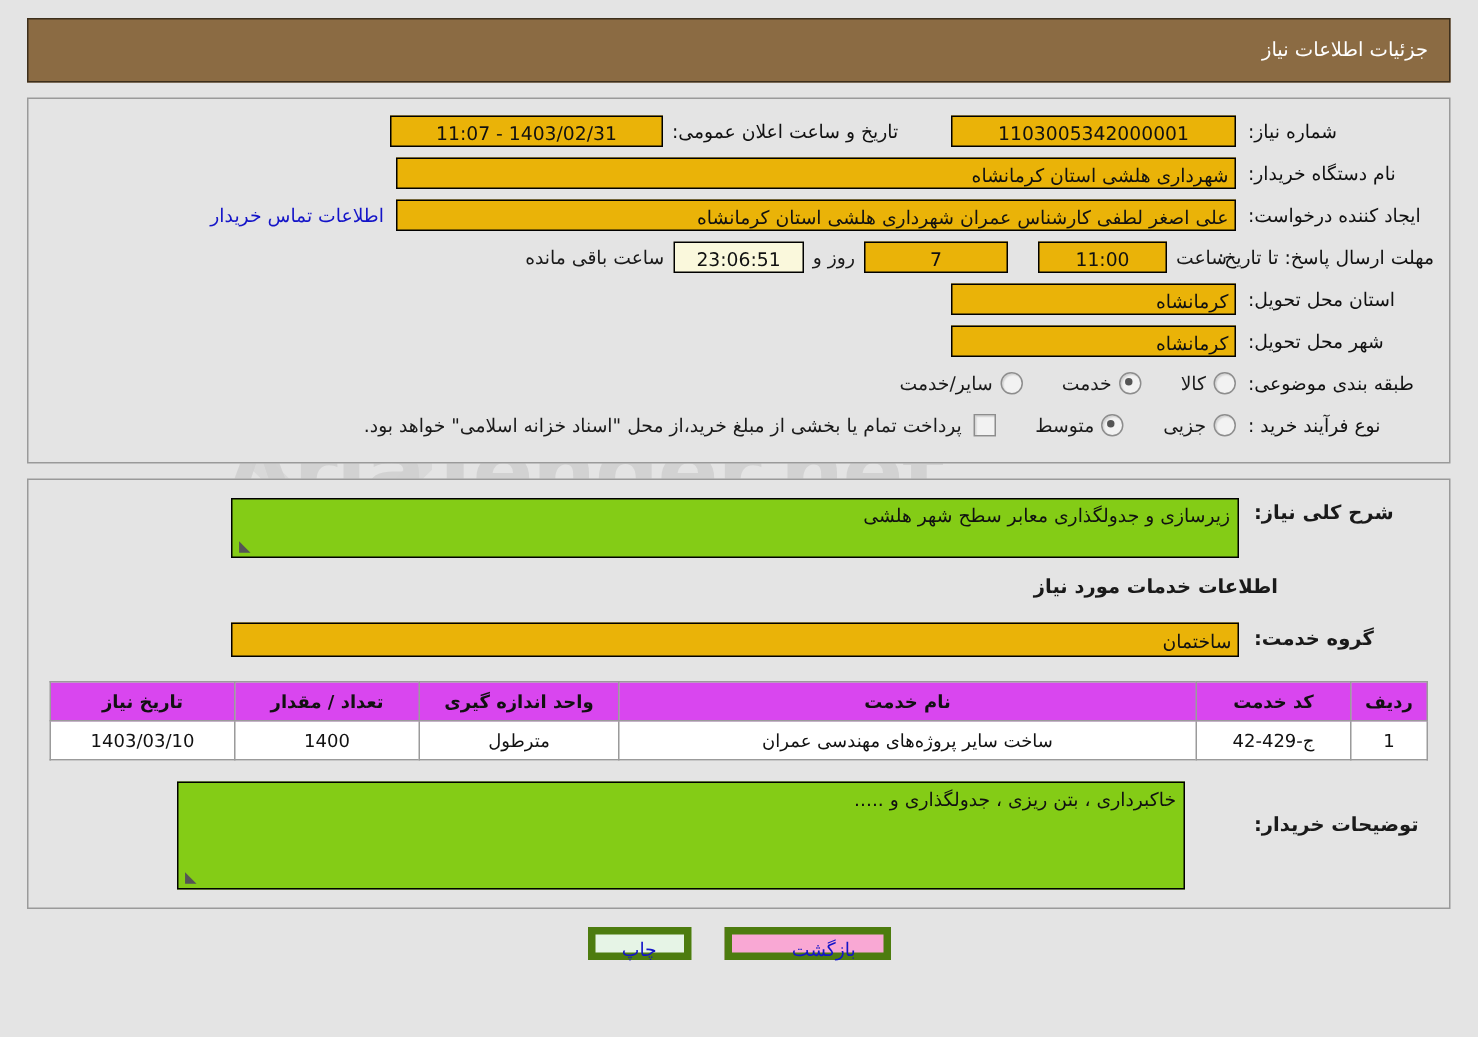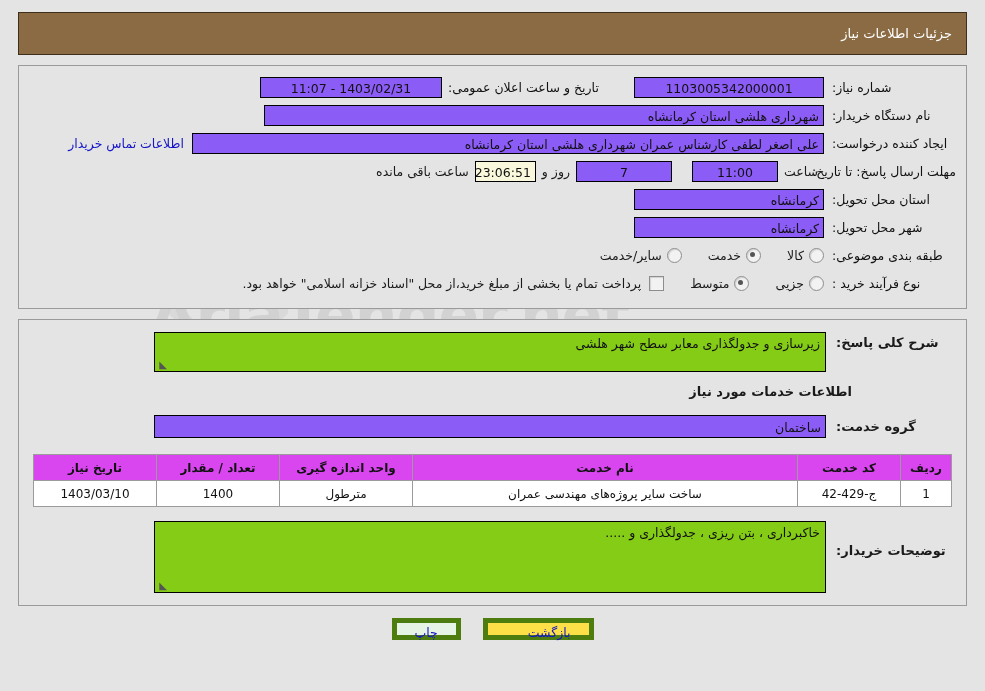--- a/index.html
+++ b/index.html
@@ -114,21 +114,21 @@
     padding-left: 8px;
     box-sizing: border-box;
     font-size: 12.5px;
     color: #111;
     flex: none;
   }
   .lbl.two-line { line-height: 14px; }
 
   .inp {
     border: 1px solid #000;
-    background: #8b5cf6;
+    background: #eab308;
     height: 21px;
     line-height: 21px;
     box-sizing: border-box;
     padding: 0 4px;
     font-size: 12.5px;
     color: #111;
     text-align: center;
     overflow: hidden;
     flex: none;
   }
@@ -275,20 +275,21 @@
   }
   .notes-lbl {
     width: 130px;
     text-align: left;
     padding-left: 10px;
     padding-top: 22px;
     box-sizing: border-box;
     font-weight: bold;
     font-size: 13px;
     flex: none;
+    margin-left: 36px;
   }
 
   
   .btnbar {
     display: flex;
     justify-content: center;
     align-items: center;
     gap: 22px;
     margin-top: 12px;
   }
@@ -297,21 +298,21 @@
     height: 22px;
     line-height: 20px;
     box-sizing: border-box;
     font-size: 12.5px;
     color: #1414c8;
     padding: 0 18px;
     cursor: pointer;
     text-align: center;
   }
   .btn-print { background: #e6f4e6; }
-  .btn-back  { background: #fde047; padding-left: 40px; }
+  .btn-back  { background: #f9a8d4; padding-left: 40px; }
 </style>
 </head>
 <body>
 
 <div class="watermark">
   <div class="wm-shield"></div>
   <div class="wm-text">AriaTender.net</div>
   <div class="wm-v">V</div>
 </div>
 
@@ -330,32 +331,32 @@
       <span class="inp" style="width:182px">1403/02/31 - 11:07</span>
     </div>
 
     <div class="row">
       <span class="lbl">نام دستگاه خریدار:</span>
       <span class="inp rt" style="width:560px">شهرداری هلشی استان کرمانشاه</span>
     </div>
 
     <div class="row">
       <span class="lbl">ایجاد کننده درخواست:</span>
-      <span class="inp rt" style="width:632px">علی اصغر  لطفی کارشناس عمران شهرداری هلشی استان کرمانشاه</span>
+      <span class="inp rt" style="width:560px">علی اصغر  لطفی کارشناس عمران شهرداری هلشی استان کرمانشاه</span>
       <span class="link">اطلاعات تماس خریدار</span>
     </div>
 
     <div class="row">
       <span class="lbl two-line">مهلت ارسال پاسخ: تا تاریخ:</span>
       <span class="between">ساعت</span>
       <span class="inp" style="width:86px">11:00</span>
       <span class="between" style="padding:0 14px 0 6px"></span>
       <span class="inp" style="width:96px">7</span>
       <span class="between">روز و</span>
-      <span class="inp timer" style="width:61px">23:06:51</span>
+      <span class="inp timer" style="width:87px">23:06:51</span>
       <span class="between">ساعت باقی مانده</span>
     </div>
 
     <div class="row">
       <span class="lbl">استان محل تحویل:</span>
       <span class="inp rt" style="width:190px">کرمانشاه</span>
     </div>
 
     <div class="row">
       <span class="lbl">شهر محل تحویل:</span>
@@ -396,21 +397,21 @@
 
       <span class="check"></span>
       <span class="check-note">پرداخت تمام یا بخشی از مبلغ خرید،از محل "اسناد خزانه اسلامی" خواهد بود.</span>
     </div>
 
   </div>
 
   <div class="panel panel-mid">
 
     <div class="desc-row">
-      <span class="desc-lbl">شرح کلی پاسخ:</span>
+      <span class="desc-lbl">شرح کلی نیاز:</span>
       <div class="ta" style="width:672px;height:40px">
         <span>زیرسازی و جدولگذاری معابر سطح شهر هلشی</span>
         <span class="grip">◣</span>
       </div>
     </div>
 
     <div class="section-head">اطلاعات خدمات مورد نیاز</div>
 
     <div class="grp-row">
       <span class="grp-lbl">گروه خدمت:</span>

